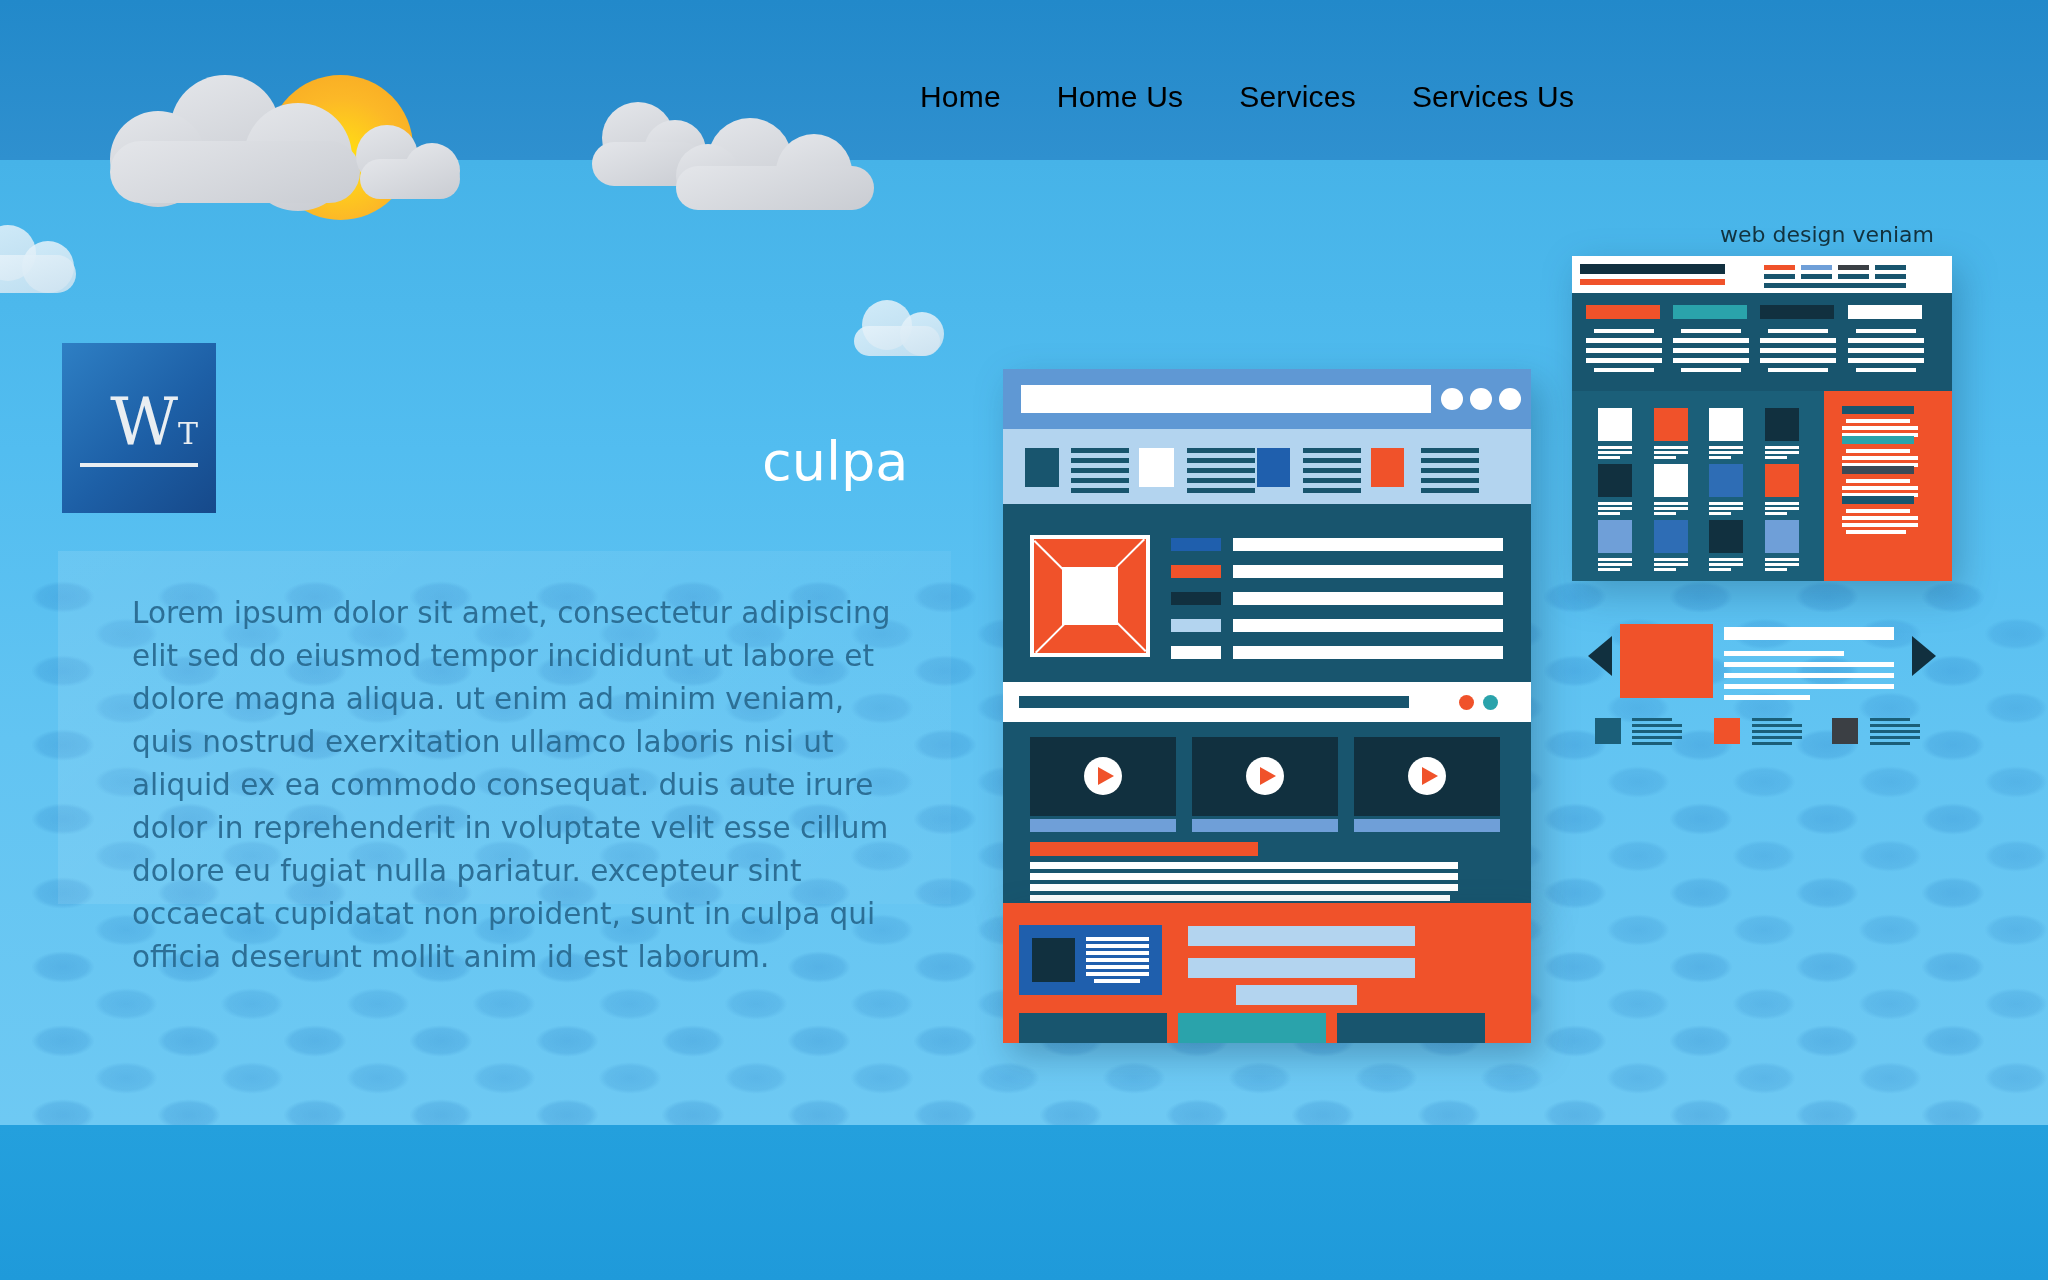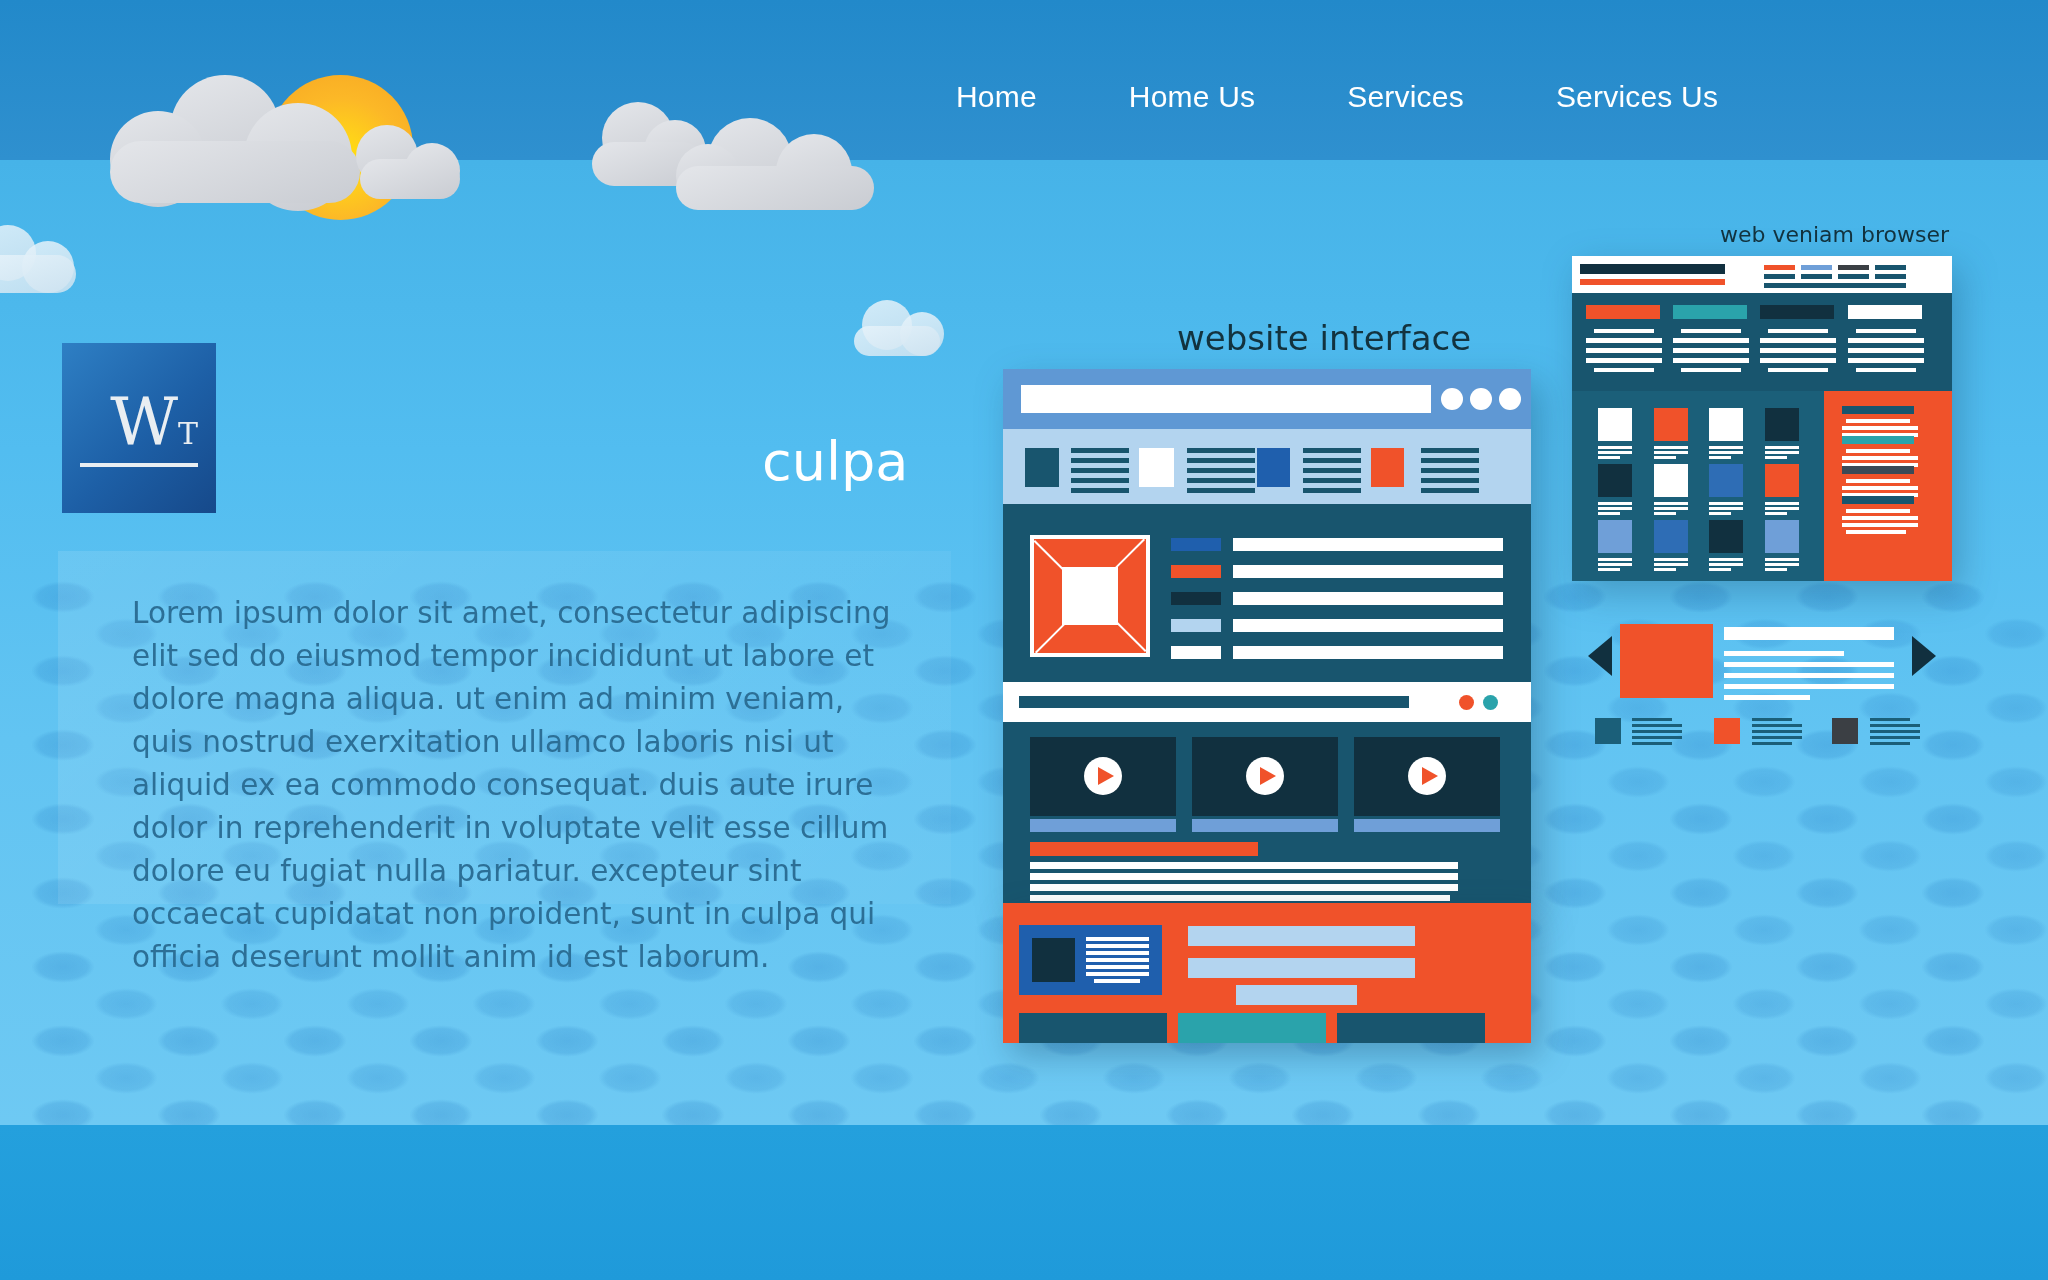--- a/index.html
+++ b/index.html
@@ -35,21 +35,21 @@
     background:linear-gradient(150deg,#ffffff 0%,#f2f3f5 40%,#d7d9dd 100%);}
   .cloud b{position:absolute;display:block;border-radius:60px;
     background:linear-gradient(180deg,#f3f4f6 0%,#d9dbdf 100%);}
 
   .cloud-s i,.cloud-s b{background:linear-gradient(160deg,#e8f4fb 0%,#cfe3f0 100%);opacity:.85;}
   .cloud-g i,.cloud-g b{background:linear-gradient(160deg,#e4e6ea 0%,#c9ccd2 100%);}
 
   
   .nav{position:absolute;top:0;left:0;width:100%;height:160px;z-index:30;}
   .nav-items{position:absolute;left:920px;top:80px;display:flex;gap:56px;align-items:center;}
-  .nav-link{color:#ffffff;font-size:30px;letter-spacing:.2px;cursor:pointer;white-space:nowrap;margin-left:36px;}
+  .nav-link{color:#000000;font-size:30px;letter-spacing:.2px;cursor:pointer;white-space:nowrap;}
   .logo{position:absolute;left:1684px;top:48px;color:#f04a27;font-size:76px;
     font-family:"DejaVu Sans", sans-serif;font-weight:400;letter-spacing:-1px;line-height:1;}
 
   
   .wt-box{position:absolute;left:62px;top:343px;width:154px;height:170px;
     background:linear-gradient(135deg,#2e7fc4 0%,#1d5fa6 55%,#16498a 100%);
     display:flex;align-items:center;justify-content:center;}
   .wt-inner{position:relative;text-align:right;}
   .wt-inner .w{color:#e9eef2;font-family:"DejaVu Serif",serif;font-size:66px;line-height:1;}
   .wt-inner .t{color:#e9eef2;font-family:"DejaVu Serif",serif;font-size:30px;line-height:1;}
@@ -170,22 +170,21 @@
     <div class="wt-inner">
       <div><span class="w">W</span><span class="t">T</span></div>
       <div class="wt-rule"></div>
     </div>
   </div>
   <div class="subhead">culpa</div>
 
   <div class="lorem-panel"></div>
   <div class="lorem-text">Lorem ipsum dolor sit amet, consectetur adipiscing elit sed do eiusmod tempor incididunt ut labore et dolore magna aliqua. ut enim ad minim veniam, quis nostrud exerxitation ullamco laboris nisi ut aliquid ex ea commodo consequat. duis aute irure dolor in reprehenderit in voluptate velit esse cillum dolore eu fugiat nulla pariatur. excepteur sint occaecat cupidatat non proident, sunt in culpa qui officia deserunt mollit anim id est laborum.</div>
 
-  <div class="lbl" style="left:1177px;top:318px;">website interface</div>
-  <div class="lbl" style="left:1720px;top:222px;font-size:22px;">web veniam browser</div>
+  <div class="lbl" style="left:1720px;top:222px;font-size:22px;">web design veniam</div>
 
   <div id="mock">
 
     <div class="m-chrome">
       <div class="m-url"></div>
       <div class="m-dot" style="left:438px;"></div>
       <div class="m-dot" style="left:467px;"></div>
       <div class="m-dot" style="left:496px;"></div>
     </div>
 

